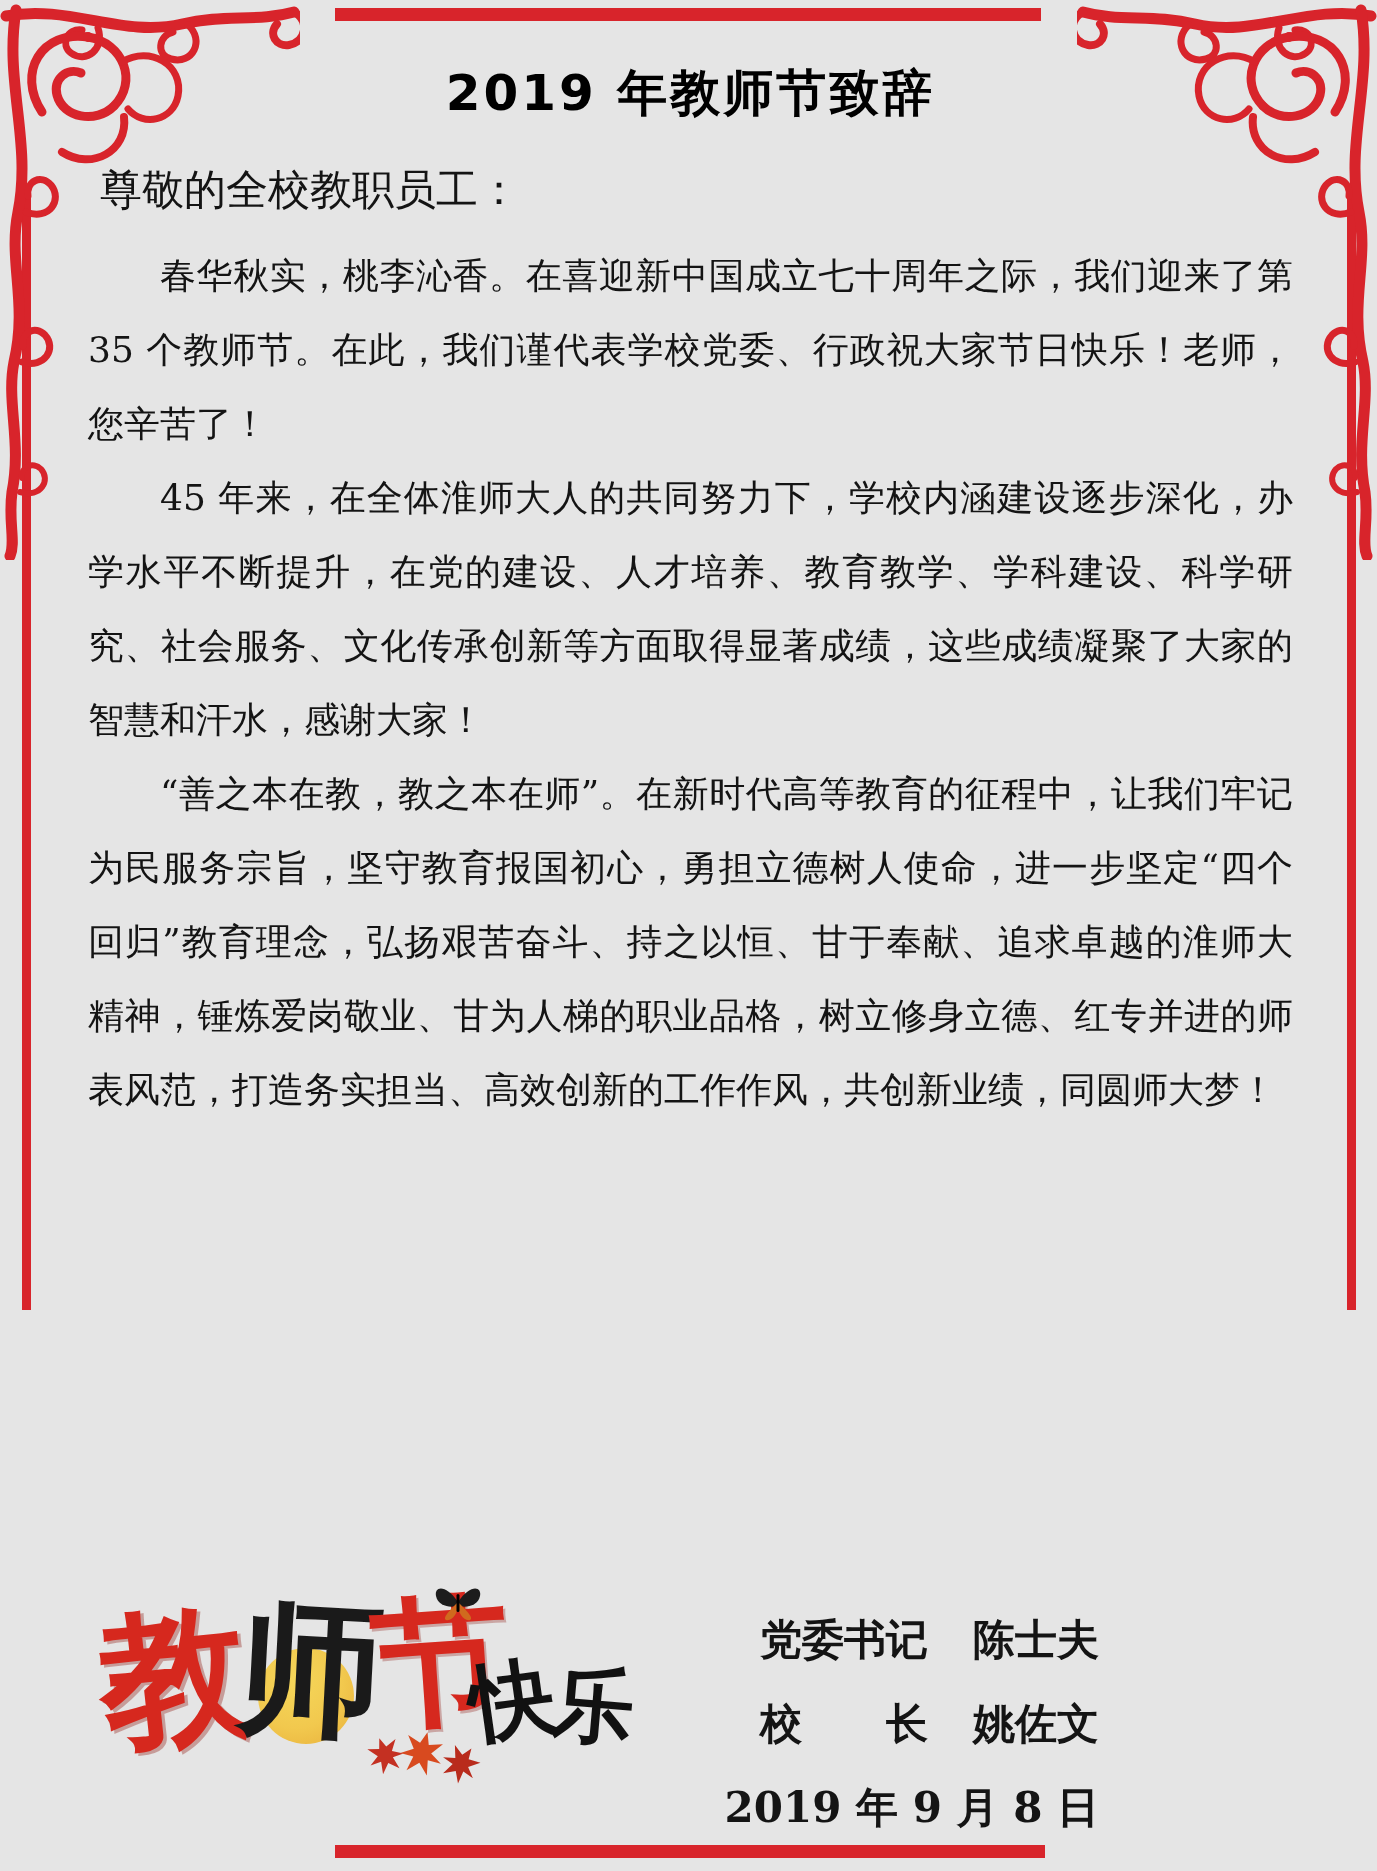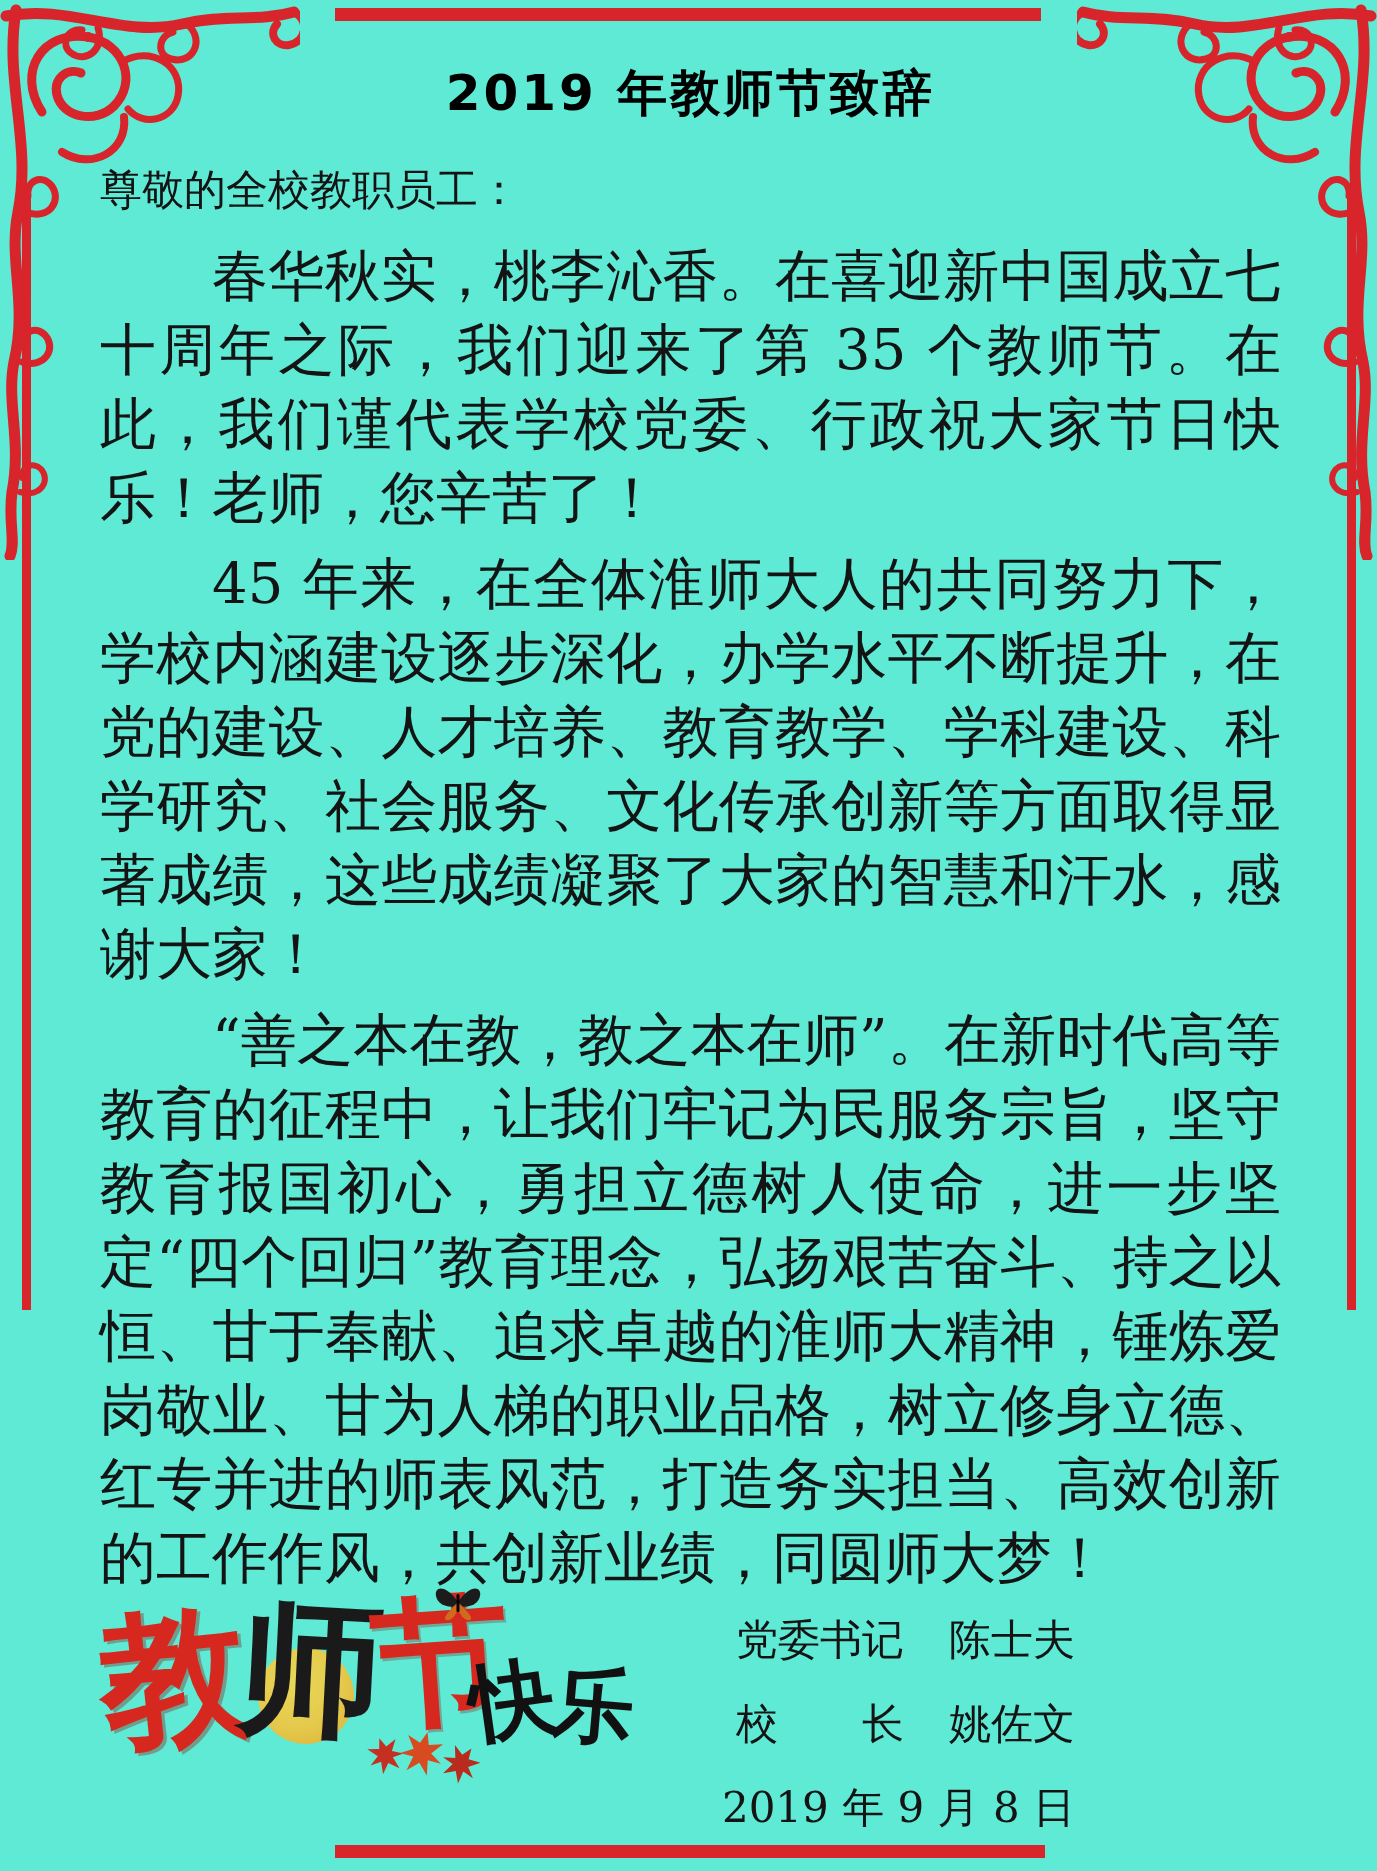--- a/index.html
+++ b/index.html
@@ -1,19 +1,19 @@
 <!DOCTYPE html>
 <html><head>
 <meta charset="utf-8">
 <style>
   html,body{margin:0;padding:0;background:#ffffff;}
   .page{
     position:relative;
     width:1377px;height:1871px;
-    background:#5eead4;
+    background:#e5e5e5;
     overflow:hidden;
     font-family:"DejaVu Serif", serif;
   }
   
   .bar{position:absolute;background:#d8242b;}
   .bar-top{left:335px;top:8px;width:706px;height:13px;}
   .bar-bottom{left:335px;top:1845px;width:710px;height:13px;}
   .bar-left{left:22px;top:195px;width:9px;height:1115px;}
   .bar-right{left:1347px;top:195px;width:9px;height:1115px;}
   
@@ -33,30 +33,30 @@
     font-size:50px;
     letter-spacing:3px;
     color:#000000;
   }
   .salutation{
     margin:12px;
     font-size:42px;
     line-height:74px;
   }
   .para{
-    margin:12px;
-    font-size:56px;
+    margin:0;
+    font-size:36px;
     line-height:74px;
     text-indent:2em;
     text-align:justify;
   }
   
   .signature{
-    position:absolute;left:736px;top:1612px;
-    font-size:42px;color:#141414;
+    position:absolute;left:760px;top:1612px;
+    font-size:42px;color:#141414;font-weight:bold;
   }
   .sig-row{margin-bottom:28px;white-space:nowrap;}
   .sig-role{display:inline-block;margin-right:45px;}
   .sig-date{margin-left:-100px;white-space:nowrap;text-align:right;}
   
   .art{position:absolute;left:0;top:0;width:0;height:0;}
   .art-char{
     position:absolute;
     font-family:"DejaVu Serif", serif;
     font-weight:bold;

